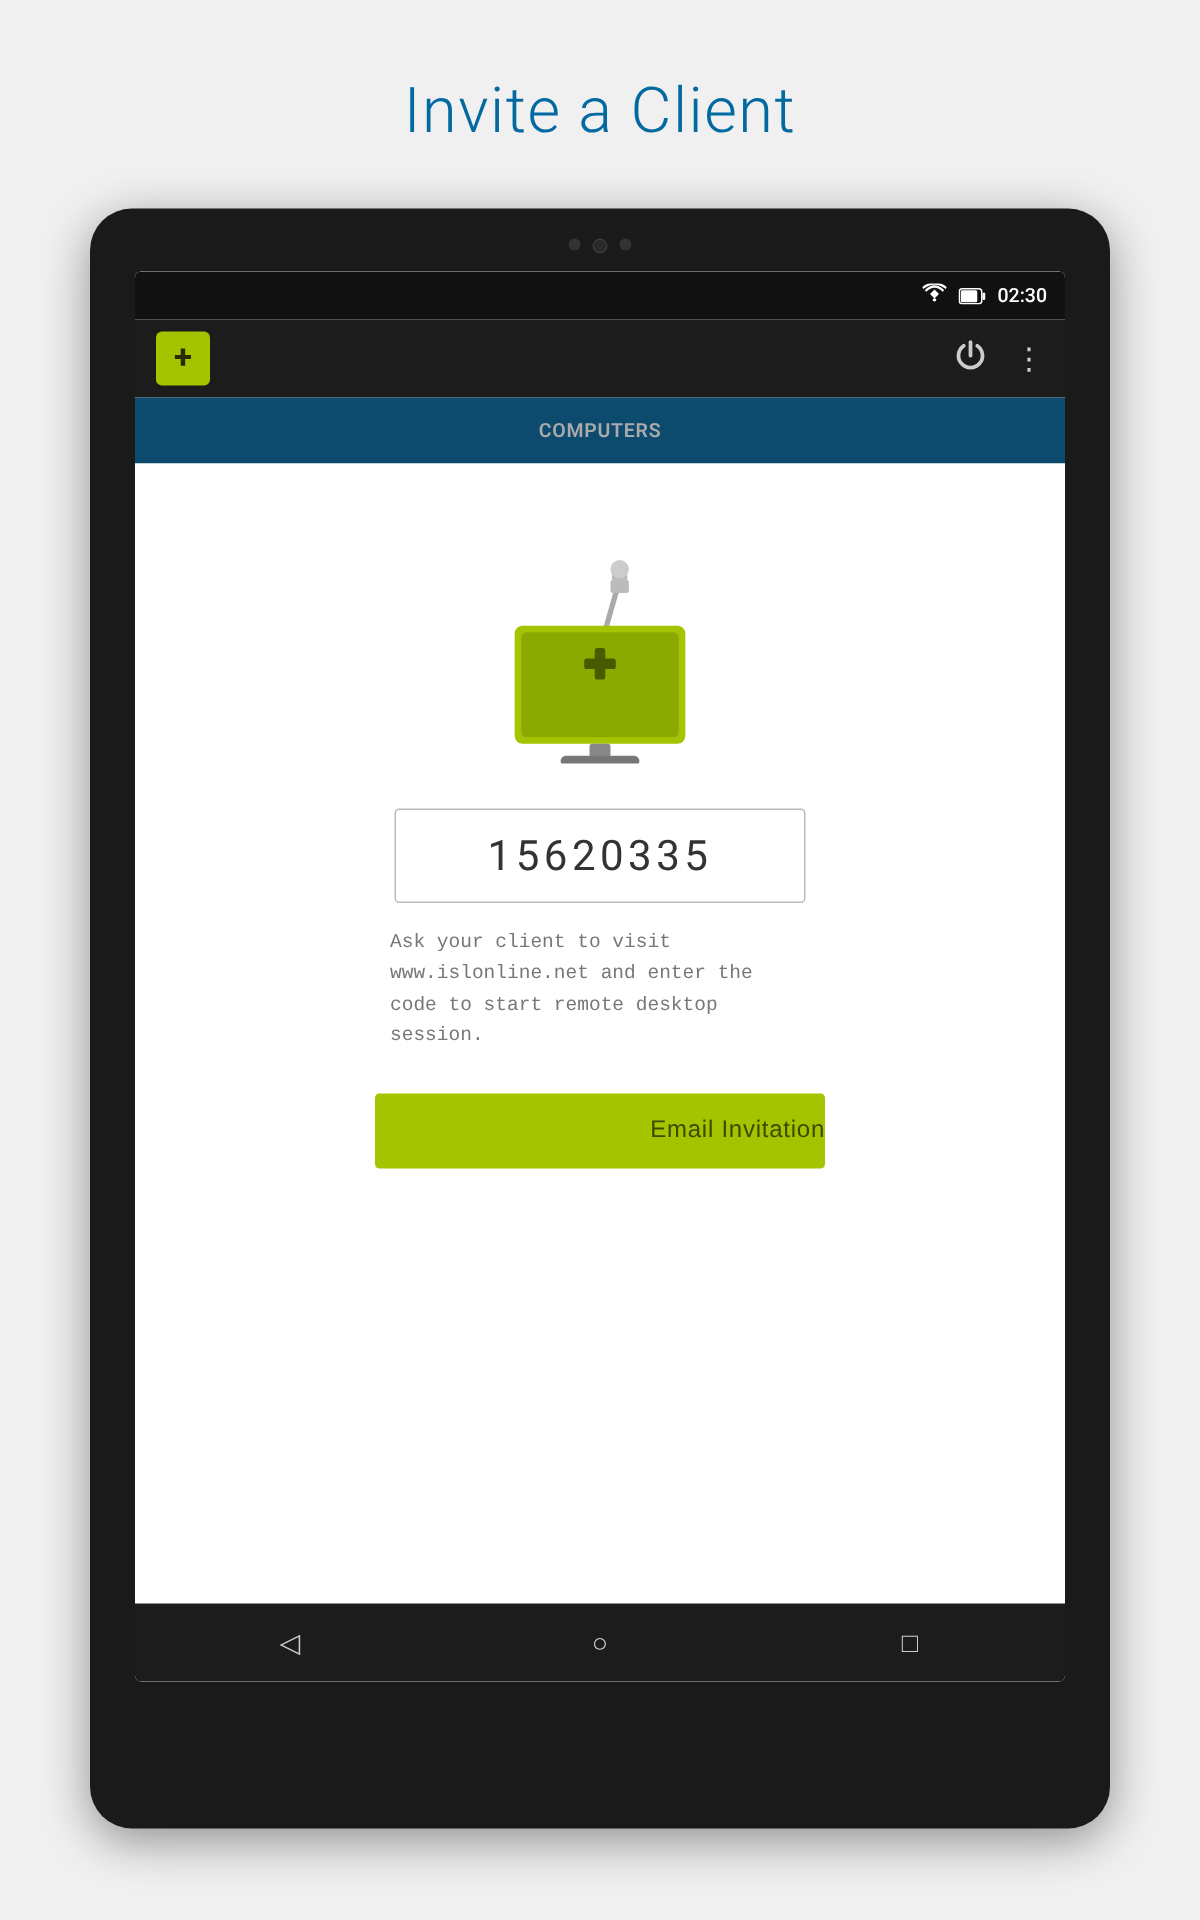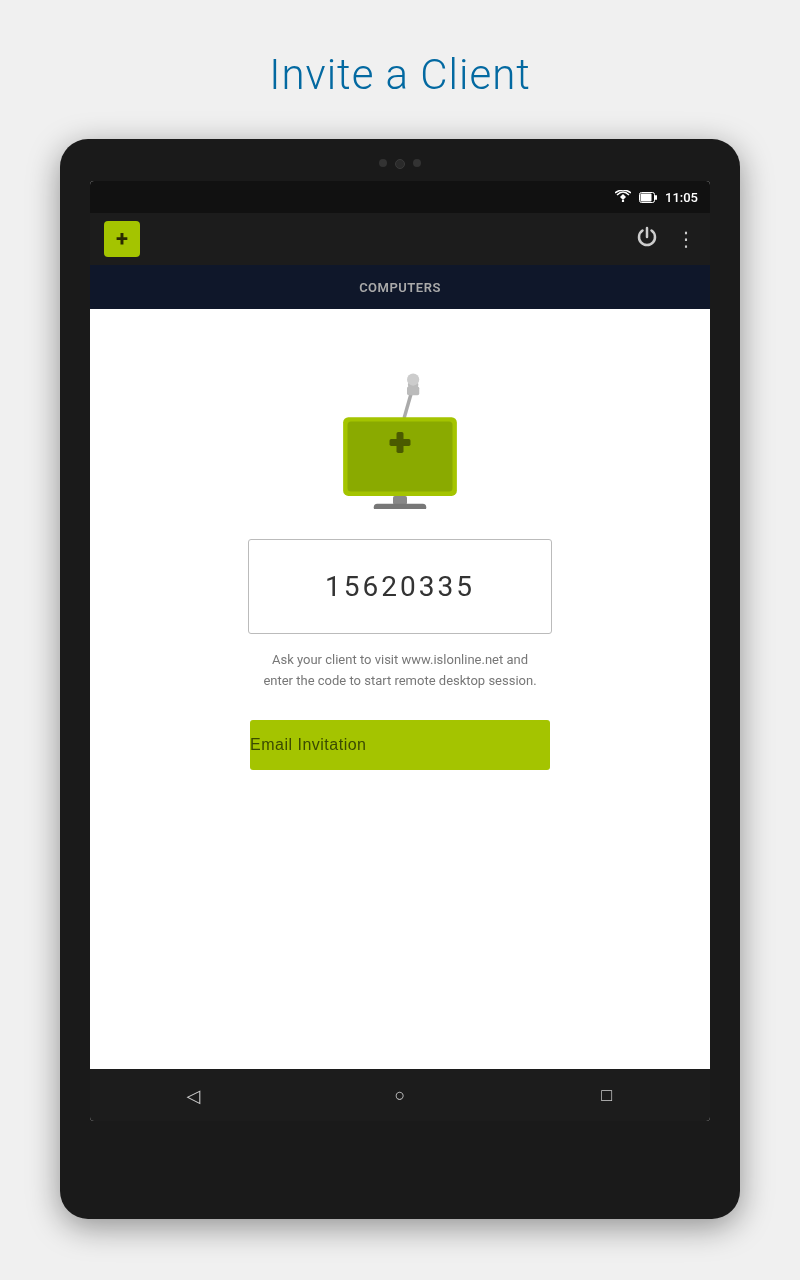--- a/index.html
+++ b/index.html
@@ -124,21 +124,21 @@
     .app-bar-spacer { flex: 1; }
     .app-bar-icon {
       color: #ccc;
       font-size: 20px;
       margin-left: 18px;
       cursor: pointer;
     }
 
     
     .tabs-bar {
-      background: #0f172a;
+      background: #0c4a6e;
       height: 44px;
       display: flex;
       align-items: stretch;
       flex-shrink: 0;
     }
     .tab-item {
       flex: 1;
       display: flex;
       align-items: center;
       justify-content: center;
@@ -187,51 +187,51 @@
     
     .monitor-svg {
       width: 140px;
       height: 140px;
     }
 
     
     .session-code-box {
       border: 1.5px solid #bbb;
       border-radius: 3px;
-      padding: 30px 30px;
+      padding: 14px 30px;
       font-size: 28px;
       font-weight: 400;
       color: #333;
       letter-spacing: 3px;
       text-align: center;
-      width: 304px;
+      width: 274px;
       margin-bottom: 16px;
     }
 
     
     .description-text {
       font-size: 13px;
       color: #777;
-      text-align: center;
       line-height: 1.6;
       margin-bottom: 28px;
       max-width: 280px;
+      font-family: Liberation Mono, monospace;
     }
 
     
     .email-btn {
       background: #a4c400;
       color: #3a4a00;
       font-size: 16px;
       font-weight: 500;
       border: none;
       border-radius: 3px;
       padding: 16px 0;
       width: 300px;
-      text-align: left;
+      text-align: right;
       cursor: pointer;
       letter-spacing: 0.5px;
     }
 
     
     .bottom-nav {
       height: 52px;
       background: #1c1c1c;
       display: flex;
       align-items: center;
@@ -283,21 +283,21 @@
         </svg>
       </span>
 
       <span class="status-battery">
         <svg width="18" height="11" viewBox="0 0 18 11" fill="none">
           <rect x="0.5" y="0.5" width="15" height="10" rx="2" stroke="white" stroke-width="1"></rect>
           <rect x="16" y="3" width="2" height="5" rx="1" fill="white"></rect>
           <rect x="1.5" y="1.5" width="11" height="8" rx="1" fill="white"></rect>
         </svg>
       </span>
-      <span class="status-time">11:05</span>
+      <span class="status-time">02:30</span>
     </div>
 
     <div class="app-bar">
       <div class="app-logo">
         <span class="app-logo-plus">+</span>
       </div>
       <div class="app-bar-spacer"></div>
 
       <span class="app-bar-icon">
         <svg width="22" height="22" viewBox="0 0 22 22" fill="none">

